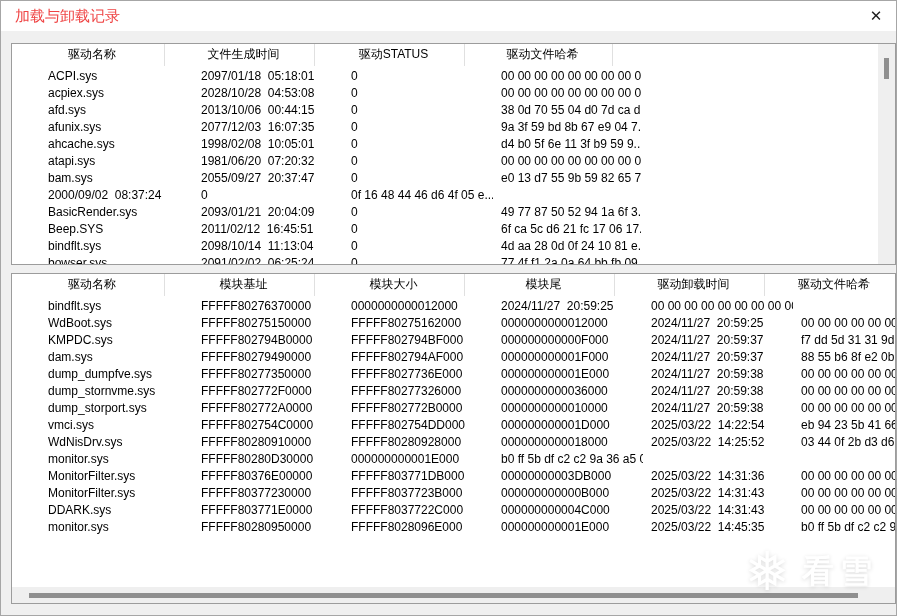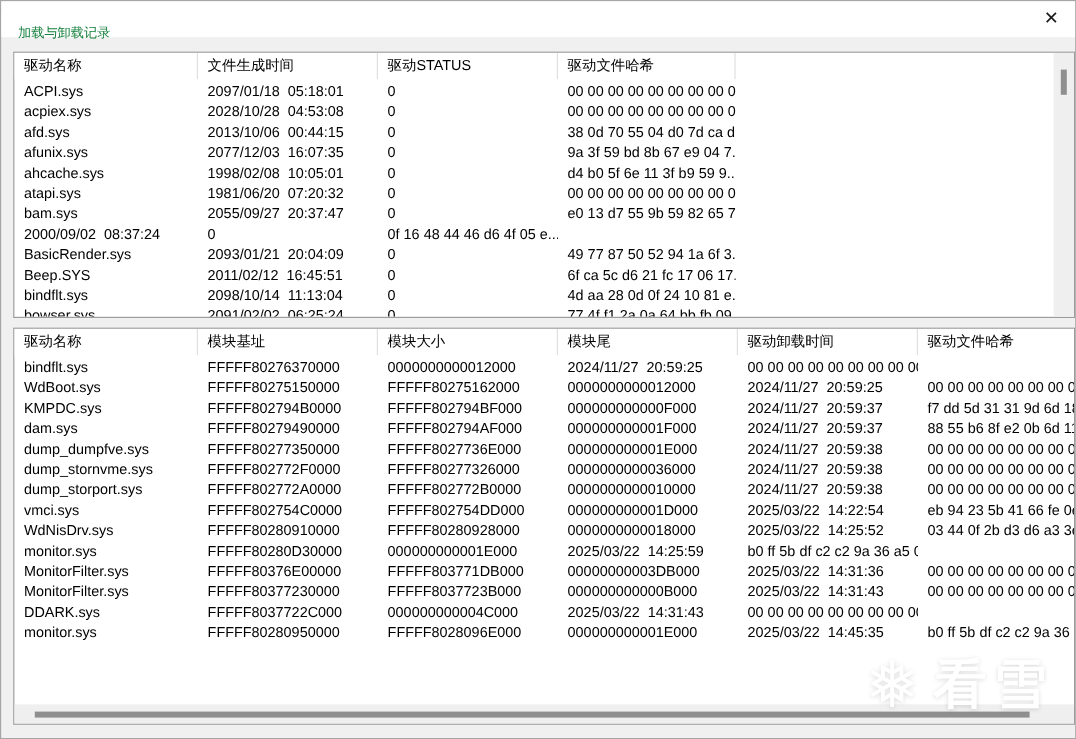--- a/index.html
+++ b/index.html
@@ -3,57 +3,57 @@
 <meta charset="utf-8">
 <style>
   html,body{margin:0;padding:0;background:#d7d7d7;}
   *{box-sizing:border-box;}
   .window{
     position:relative;width:897px;height:616px;background:#f0f0f0;
     border:1px solid #a6a6a6;overflow:hidden;
     font-family:"Liberation Sans","DejaVu Sans",sans-serif;font-size:12px;color:#000;
   }
   .titlebar{position:absolute;top:0;left:0;right:0;height:30px;background:#ffffff;}
-  .title{position:absolute;left:14px;top:12px;line-height:30px;font-size:11px;color:#15803d;white-space:nowrap;}
+  .title{position:absolute;left:14px;top:0;line-height:30px;font-size:15px;color:#ef4444;white-space:nowrap;}
   .close-btn{
     position:absolute;right:8px;top:3px;width:24px;height:24px;line-height:24px;
     text-align:center;font-size:15px;color:#1a1a1a;cursor:pointer;
   }
   .list{
     position:absolute;left:10px;width:885px;background:#ffffff;
     border:1px solid #9c9c9c;overflow:hidden;
   }
   .list-top{top:42px;height:222px;}
   .list-bottom{top:272px;height:331px;}
-  .lv-header{display:grid;height:22px;background:#ffffff;}
+  .lv-header{display:grid;height:22px;background:#ffffff;text-align:center;}
   .list-top .lv-header,.list-top .lv-row{grid-template-columns:153px 150px 150px 148px 1fr;}
   .list-bottom .lv-header,.list-bottom .lv-row{grid-template-columns:153px 150px 150px 150px 150px 1fr;}
   .lv-hcell{
     line-height:21px;padding-left:8px;white-space:pre;overflow:hidden;
     border-right:1px solid #e0e0e0;
   }
   .list-bottom .lv-hcell:last-child{border-right:none;}
-  .lv-rows{position:absolute;top:24px;left:0;right:0;bottom:0;overflow:hidden;}
+  .lv-rows{position:absolute;top:24px;left:0;right:0;bottom:0;overflow:hidden;padding-left:28px;}
   .lv-row{display:grid;height:17px;}
   .lv-cell{line-height:17px;padding-left:8px;white-space:pre;overflow:hidden;}
   .vscroll{
     position:absolute;top:0;right:0;bottom:0;width:17px;background:#efefef;
   }
   .vscroll .thumb{position:absolute;left:6px;top:14px;width:5px;height:21px;background:#8f8f8f;}
   .hscroll{
     position:absolute;left:0;right:0;bottom:0;height:16px;background:#efefef;
   }
   .hscroll .thumb{position:absolute;left:17px;top:6px;width:829px;height:5px;background:#8f8f8f;}
   .watermark{
     position:absolute;right:18px;top:543px;display:flex;align-items:center;gap:12px;
     color:#ffffff;text-shadow:0 1px 4px rgba(0,0,0,0.14);pointer-events:none;z-index:5;
     font-weight:bold;
   }
   .watermark .flake{font-size:54px;line-height:54px;}
-  .watermark .wm-text{font-size:44px;line-height:50px;letter-spacing:6px;}
+  .watermark .wm-text{font-size:32px;line-height:50px;letter-spacing:6px;}
   .corner-artifact{
     position:absolute;left:-4px;top:-4px;width:10px;height:10px;
     border-bottom:1px solid #c9c9c9;transform:rotate(45deg);
   }
 </style>
 </head>
 <body>
 
 <div class="window">
   <div class="corner-artifact"></div>
@@ -226,41 +226,41 @@
           <div class="lv-cell">FFFFF80280910000</div>
           <div class="lv-cell">FFFFF80280928000</div>
           <div class="lv-cell">0000000000018000</div>
           <div class="lv-cell">2025/03/22  14:25:52</div>
           <div class="lv-cell">03 44 0f 2b d3 d6 a3 3e 44 00</div>
         </div>
         <div class="lv-row">
           <div class="lv-cell">monitor.sys</div>
           <div class="lv-cell">FFFFF80280D30000</div>
           <div class="lv-cell">000000000001E000</div>
-          <div class="lv-cell">2025/03/22  14:25:59</div>
           <div class="lv-cell">b0 ff 5b df c2 c2 9a 36 a5 00</div>
         </div>
         <div class="lv-row">
           <div class="lv-cell">MonitorFilter.sys</div>
           <div class="lv-cell">FFFFF80376E00000</div>
           <div class="lv-cell">FFFFF803771DB000</div>
           <div class="lv-cell">00000000003DB000</div>
           <div class="lv-cell">2025/03/22  14:31:36</div>
           <div class="lv-cell">00 00 00 00 00 00 00 00 00 00</div>
         </div>
         <div class="lv-row">
           <div class="lv-cell">MonitorFilter.sys</div>
           <div class="lv-cell">FFFFF80377230000</div>
           <div class="lv-cell">FFFFF8037723B000</div>
           <div class="lv-cell">000000000000B000</div>
           <div class="lv-cell">2025/03/22  14:31:43</div>
           <div class="lv-cell">00 00 00 00 00 00 00 00 00 00</div>
         </div>
         <div class="lv-row">
           <div class="lv-cell">DDARK.sys</div>
+          <div class="lv-cell">FFFFF803771E0000</div>
           <div class="lv-cell">FFFFF8037722C000</div>
           <div class="lv-cell">000000000004C000</div>
           <div class="lv-cell">2025/03/22  14:31:43</div>
           <div class="lv-cell">00 00 00 00 00 00 00 00 00 00</div>
         </div>
         <div class="lv-row">
           <div class="lv-cell">monitor.sys</div>
           <div class="lv-cell">FFFFF80280950000</div>
           <div class="lv-cell">FFFFF8028096E000</div>
           <div class="lv-cell">000000000001E000</div>

